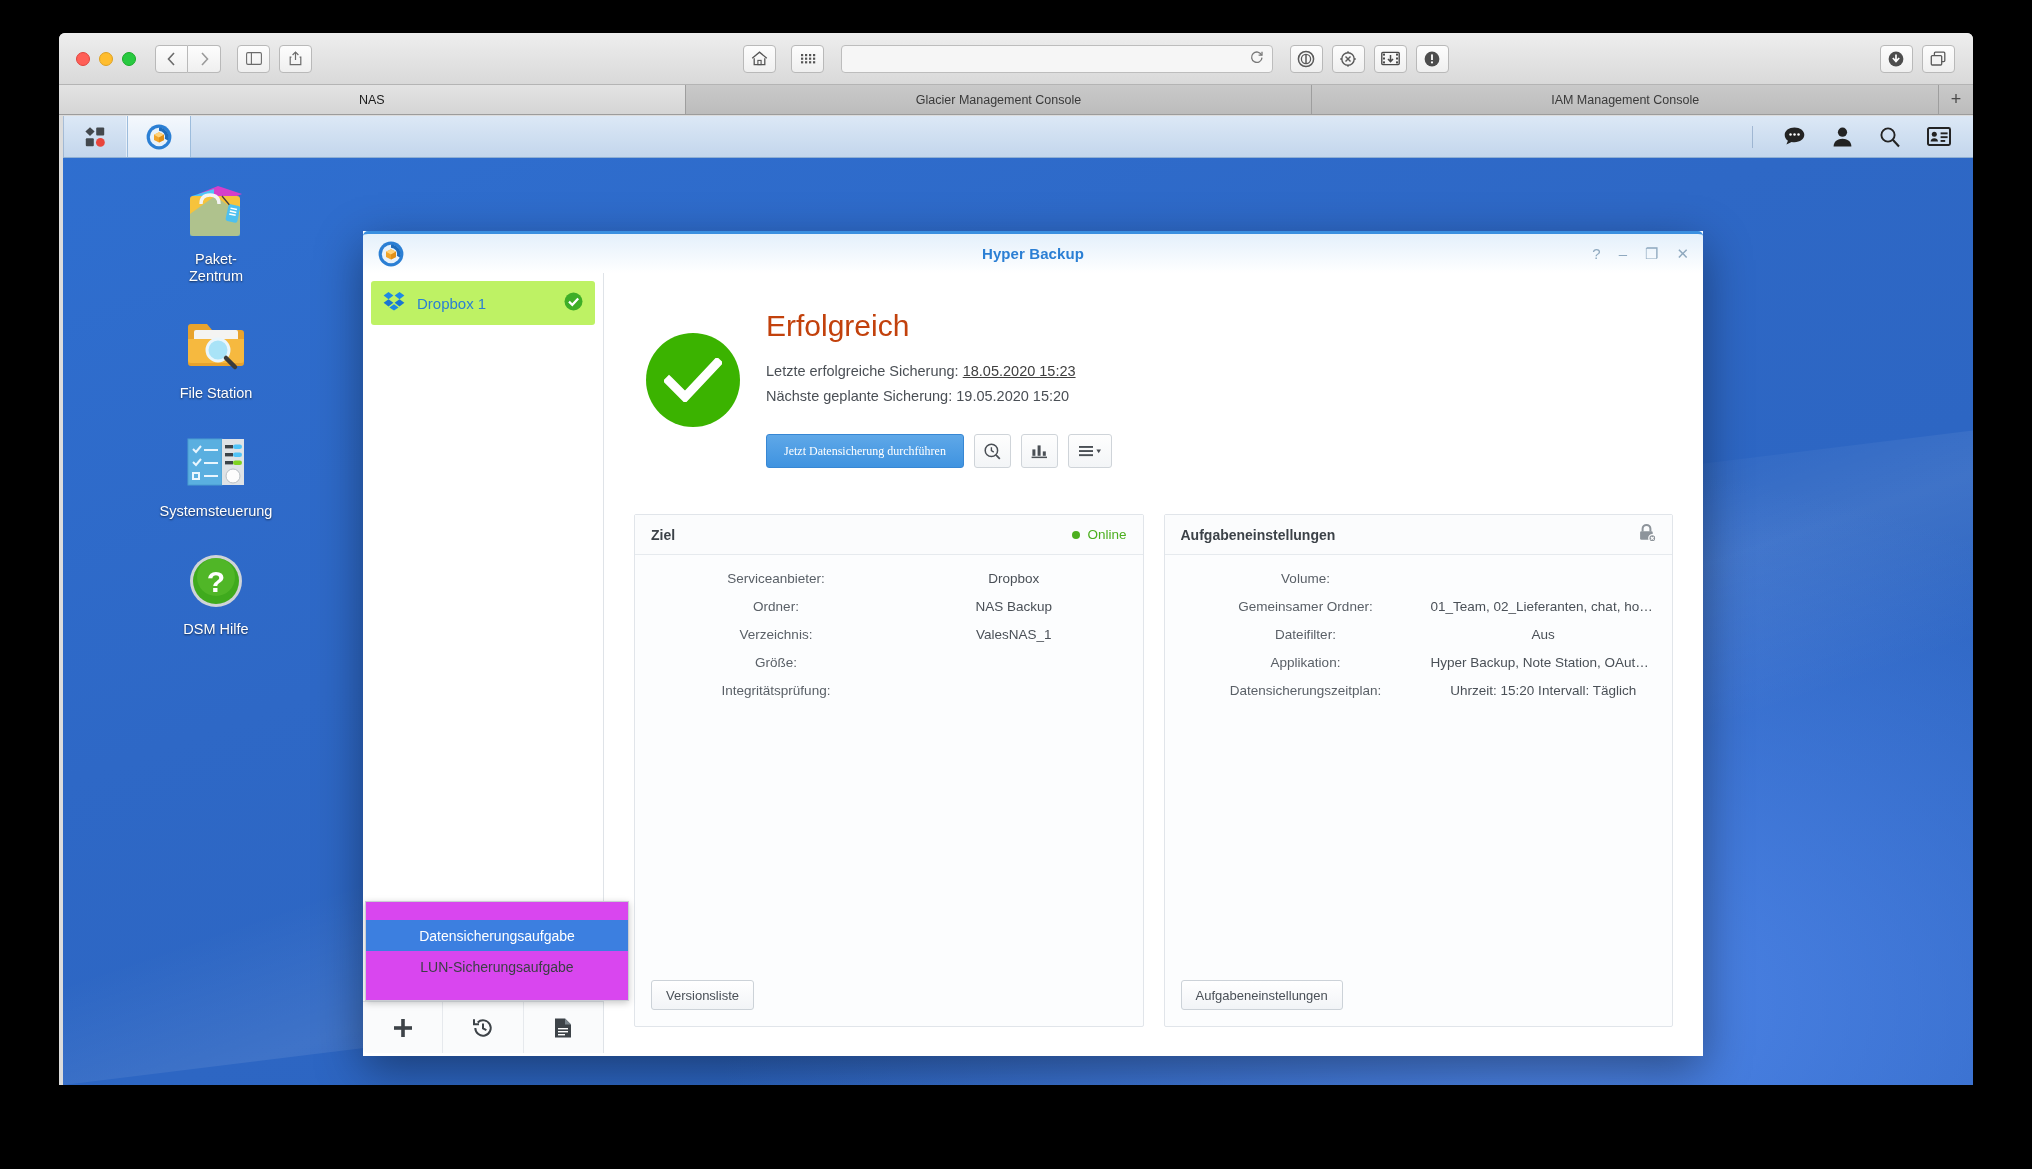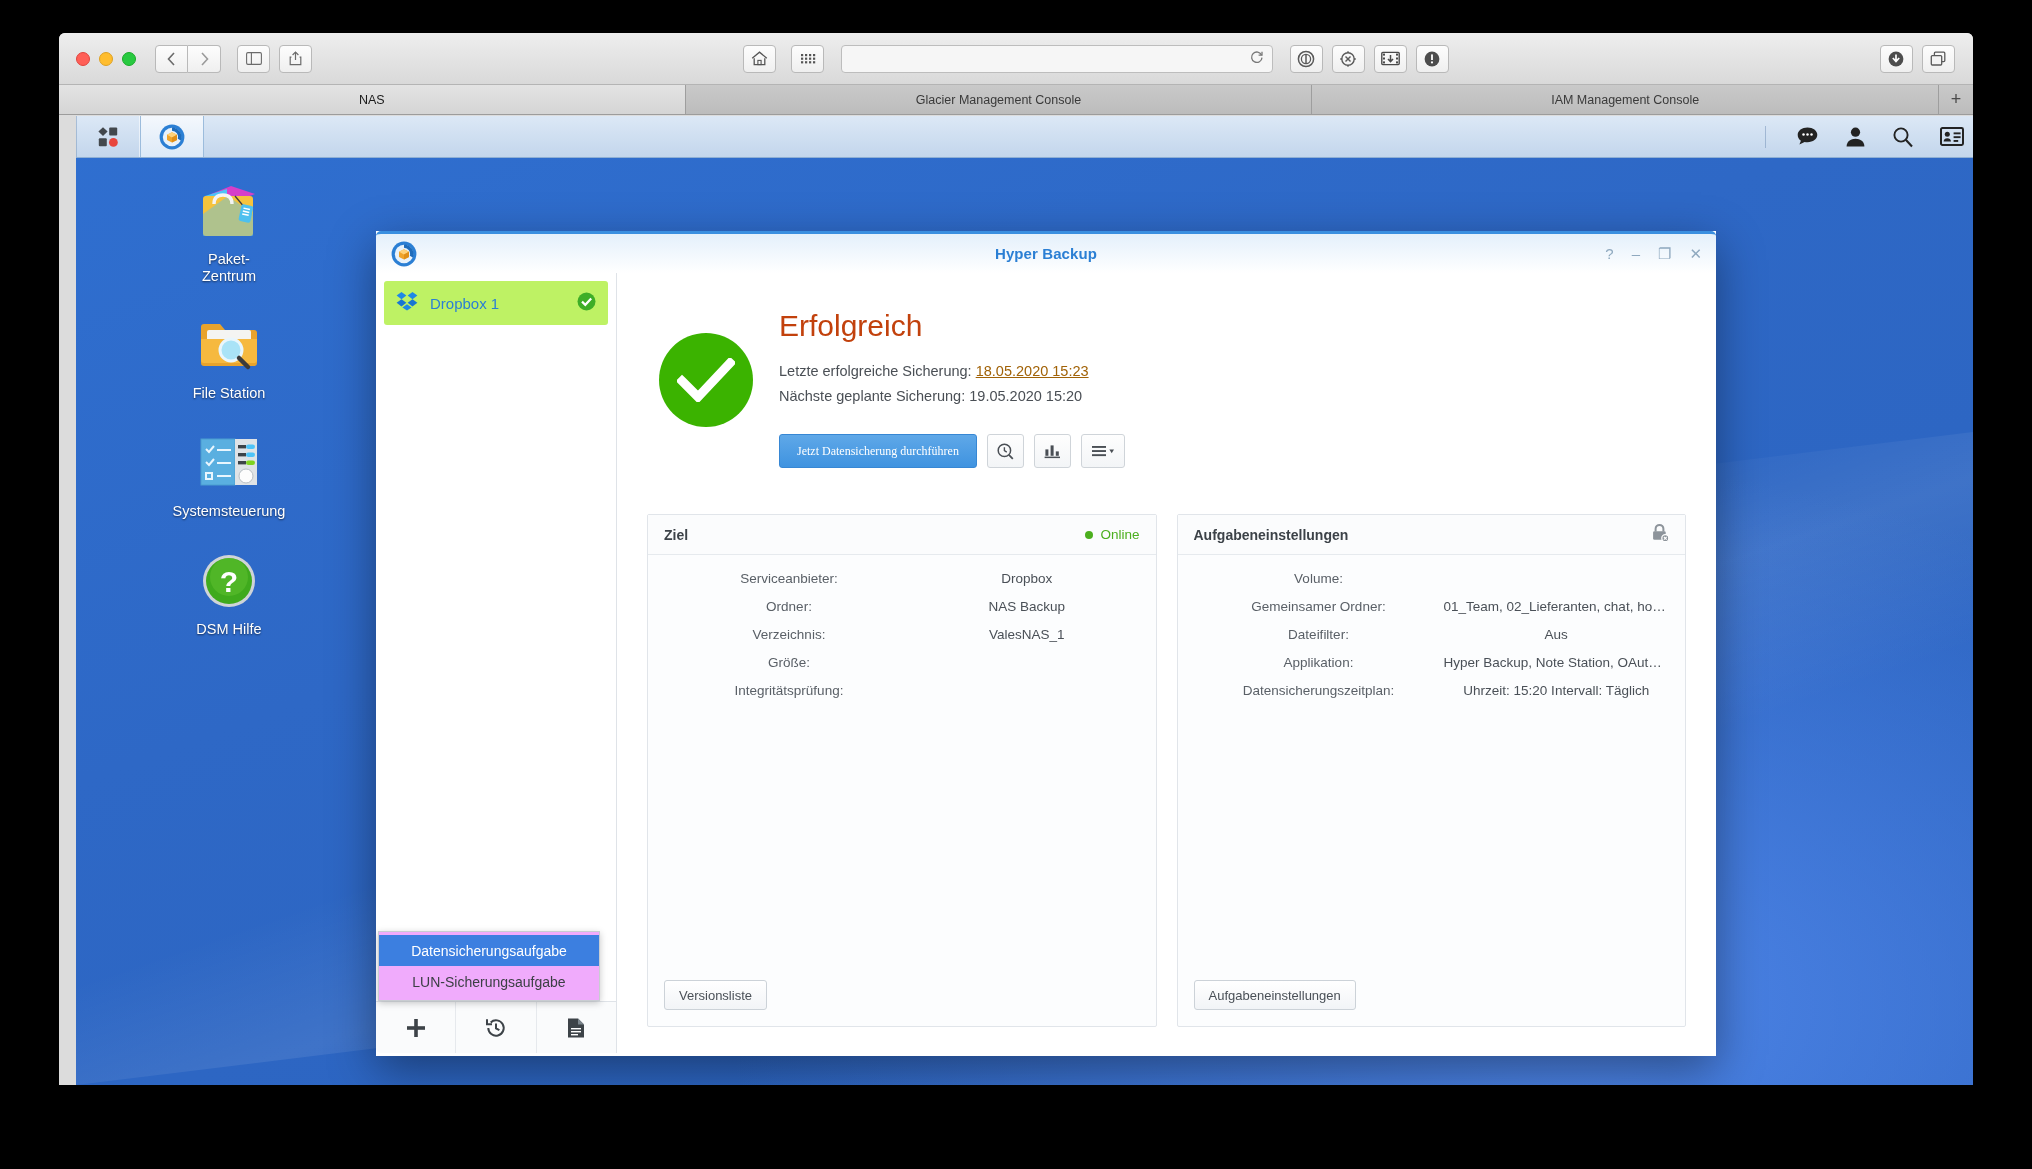--- a/index.html
+++ b/index.html
@@ -86,21 +86,21 @@
   .tab-add {
     width: 34px;
     display:flex; align-items:center; justify-content:center;
     font-size: 18px; color:#4a4a4a;
     background: linear-gradient(#c9c9c9,#bcbcbc);
   }
 
   
   #dsm {
     position: absolute;
-    left: 17px; top: 83px;
+    left: 4px; top: 83px;
     width: 1914px; height: 969px;
     background:
       radial-gradient(ellipse 1400px 900px at 78% 92%, #4e85e8 0%, rgba(78,133,232,0) 60%),
       linear-gradient(160deg, #2f6fd0 0%, #2e68c6 40%, #2b62bd 100%);
     overflow:hidden;
   }
   #dsm::after {
     content:"";
     position:absolute; left:0; right:0; bottom:0; height: 420px;
     background: linear-gradient(to bottom right, rgba(255,255,255,0) 38%, rgba(255,255,255,.085) 55%, rgba(255,255,255,0) 75%);
@@ -201,25 +201,25 @@
     display:flex; align-items:center; justify-content:center;
     border-right: 1px solid #e6e9ed;
     color:#4a4f55;
   }
   .side-bottom .sb:last-child { border-right:none; }
 
   
   .popup {
     position: absolute;
     left: 2px; bottom: 52px;
-    width: 222px;
-    background:#f0abfc;
+    width: 264px;
+    background:#d946ef;
     border: 1px solid #c9cdd2;
     box-shadow: 0 2px 7px rgba(0,0,0,.22);
-    padding: 3px 0;
+    padding: 18px 0;
     z-index: 40;
   }
   .popup .mi {
     height: 31px;
     display:flex; align-items:center; justify-content:center;
     font-size: 14px; color:#3b3f44;
   }
   .popup .mi.sel { background:#3c7fe0; color:#fff; }
 
   
@@ -231,21 +231,21 @@
     flex: 0 0 94px;
     margin-top: 34px;
     display:flex; align-items:center; justify-content:center;
   }
   .status-text h1 {
     font-size: 30px; font-weight: normal; color:#c2410c; margin-bottom: 22px;
     line-height: 1;
     padding-top: 12px;
   }
   .status-text .line { font-size: 14.5px; color:#4a4f55; margin-bottom: 9px; }
-  .status-text .line a { color:#a16207; text-decoration: underline; }
+  .status-text .line a { color:#404040; text-decoration: underline; }
   .btn-row { display:flex; gap: 10px; margin-top: 30px; align-items:center;}
   .btn-primary {
     height: 34px; padding: 0 17px;
     background: linear-gradient(#5fa8e8,#3f93e0);
     border: 1px solid #3787d4;
     border-radius: 3px;
     color:#fff; font-size: 12px;
     display:flex; align-items:center;
     font-family:Liberation Serif, serif;
   }

